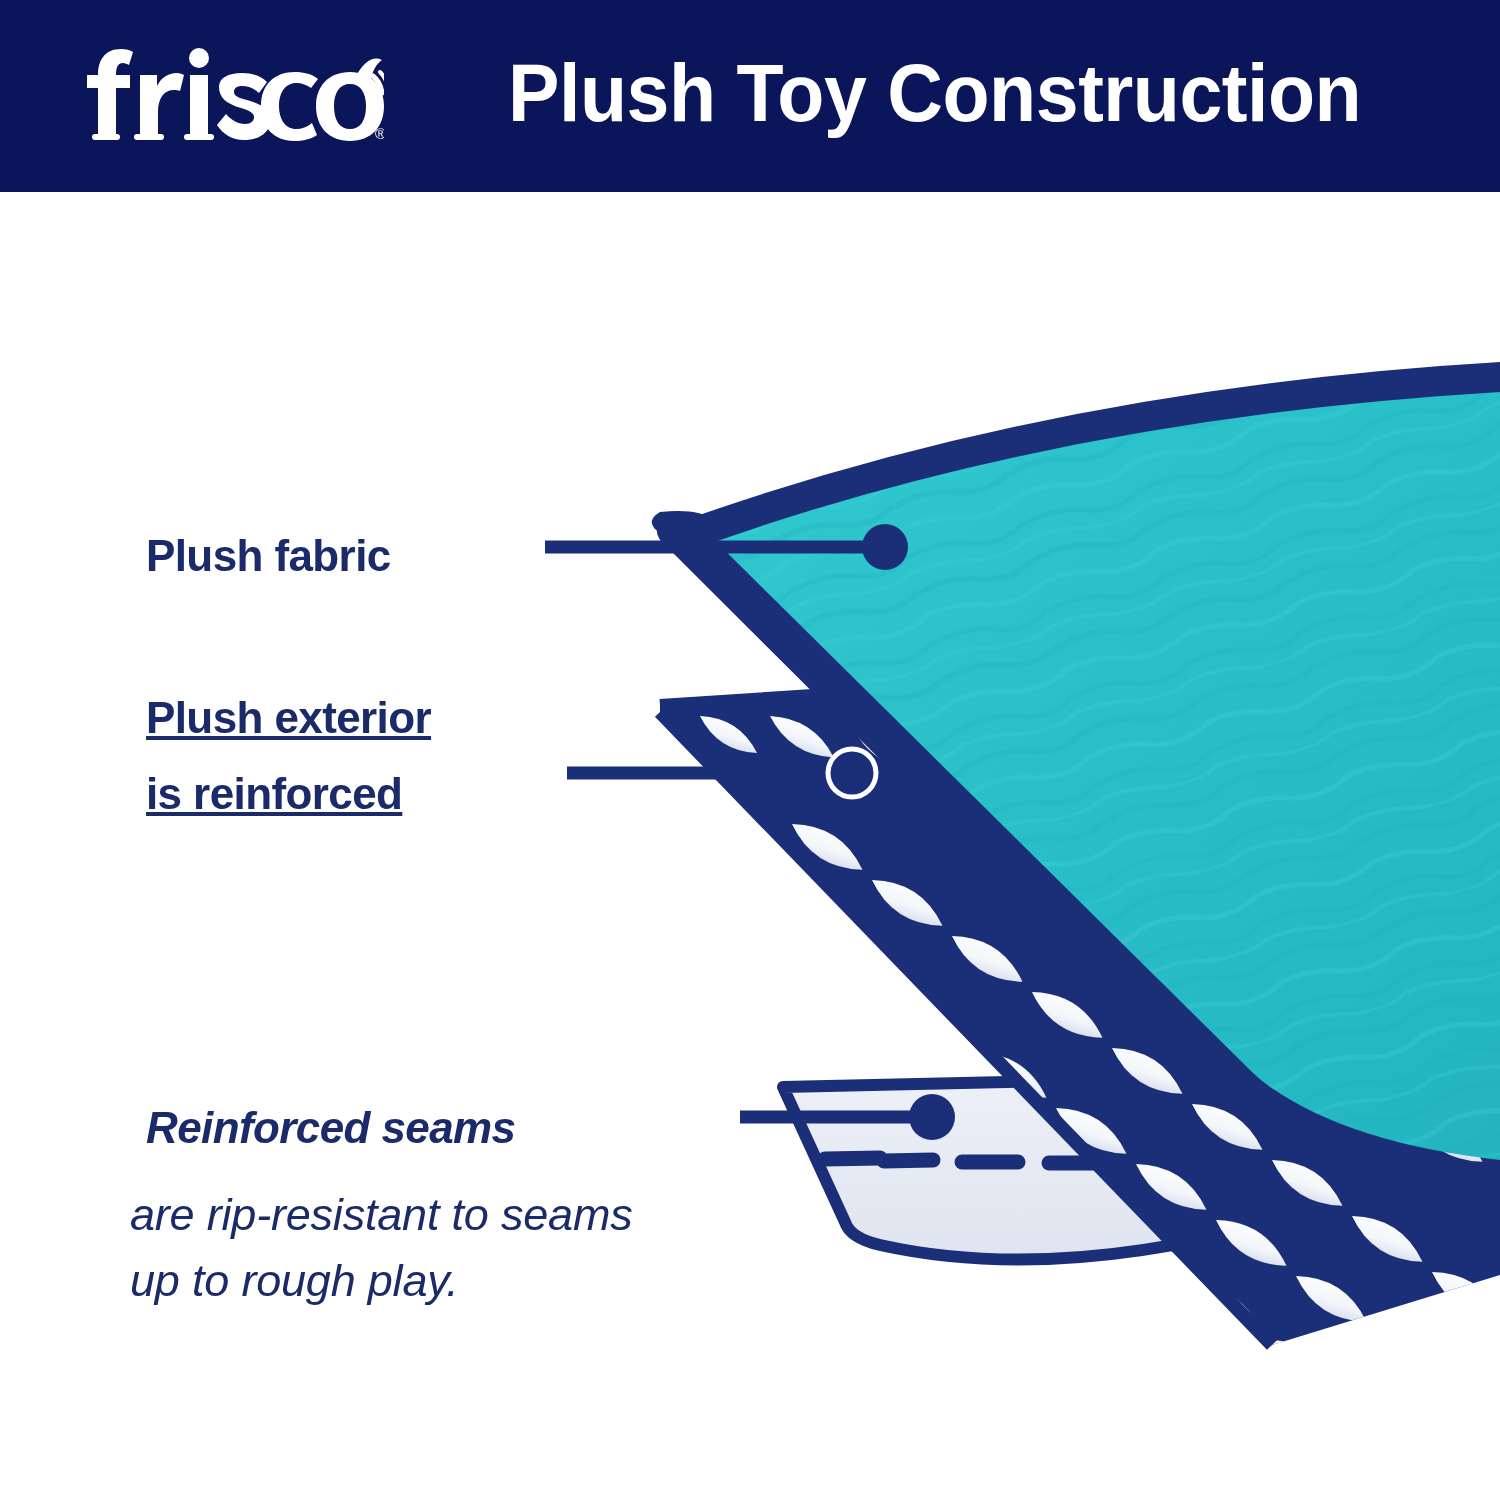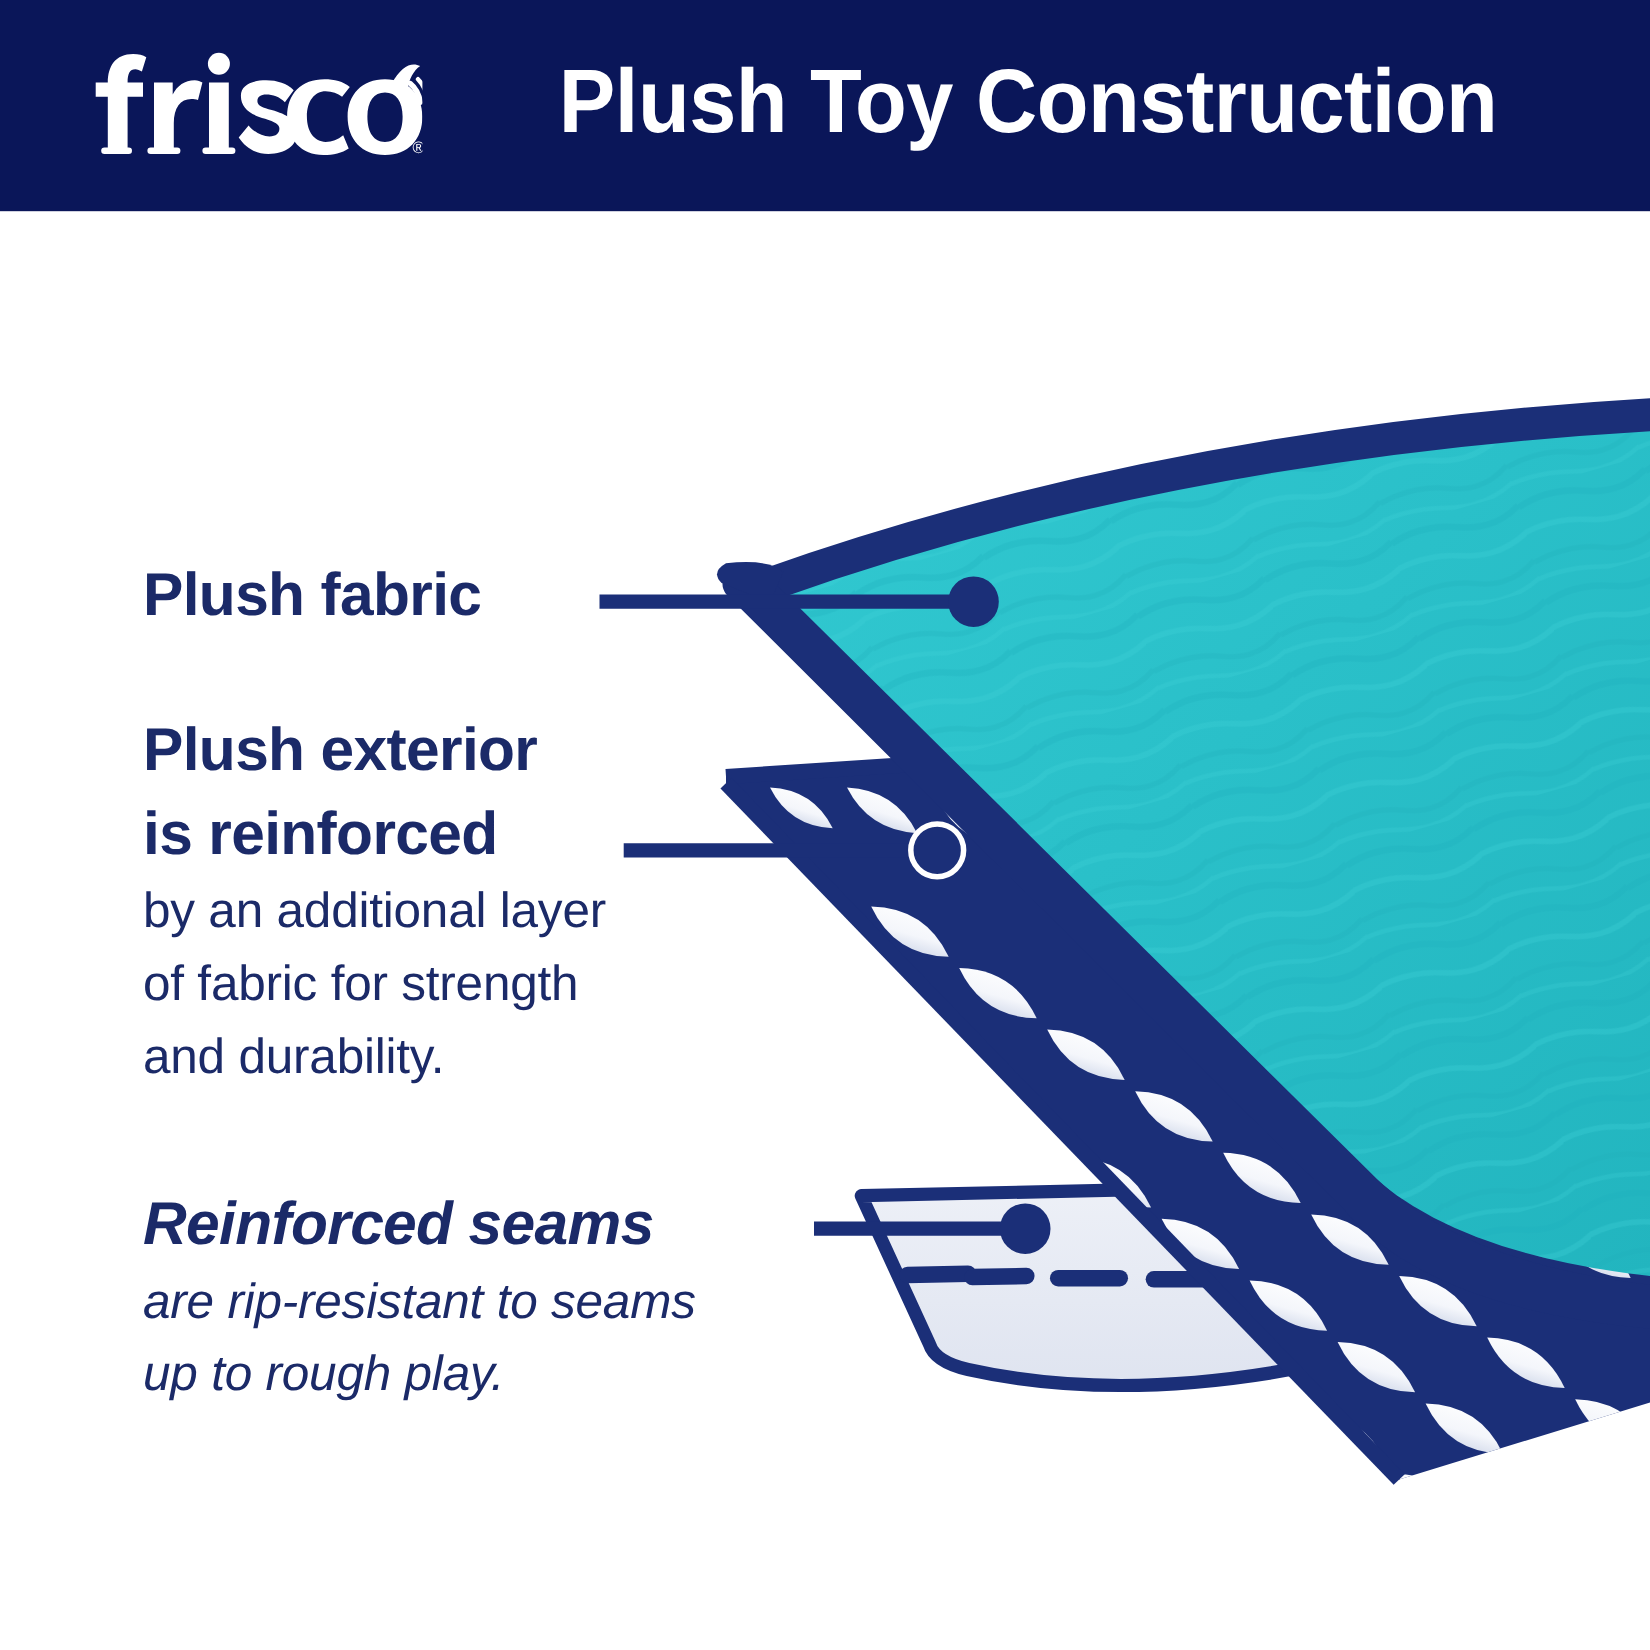--- a/index.html
+++ b/index.html
@@ -58,37 +58,37 @@
     height: 1500px;
     pointer-events: none;
   }
 
   
   .callout {
     position: absolute;
     color: #1b2a68;
   }
   .callout-heading {
-    font-size: 55px;
+    font-size: 44px;
     font-weight: bold;
     line-height: 76px;
     letter-spacing: -0.6px;
     white-space: pre-line;
-    margin: 0;
+    margin: 16px;
   }
   .callout-body {
     font-size: 45px;
     font-weight: normal;
     line-height: 66px;
     letter-spacing: -0.2px;
     white-space: pre-line;
     margin: 0;
   }
   #callout-plush-fabric   { left: 130px; top: 502px;  width: 430px; }
-  #callout-plush-exterior { left: 130px; top: 643px;  width: 600px; }
+  #callout-plush-exterior { left: 130px; top: 664px;  width: 600px; text-decoration: underline; }
   #callout-reinforced     { left: 130px; top: 1074px; width: 660px; font-style: italic; }
 </style>
 </head>
 <body>
 
 <div id="page">
 
   <div id="header-bar">
 
     <svg id="brand-logo" viewBox="0 0 300 100" aria-hidden="true">
@@ -359,23 +359,20 @@
     </g>
   </svg>
 
   <div id="callout-plush-fabric" class="callout">
     <div class="callout-heading">Plush fabric</div>
   </div>
 
   <div id="callout-plush-exterior" class="callout">
     <div class="callout-heading">Plush exterior
 is reinforced</div>
-    <div class="callout-body">by an additional layer
-of fabric for strength
-and durability.</div>
   </div>
 
   <div id="callout-reinforced" class="callout">
     <div class="callout-heading">Reinforced seams</div>
     <div class="callout-body">are rip-resistant to seams
 up to rough play.</div>
   </div>
 
 </div>
 

